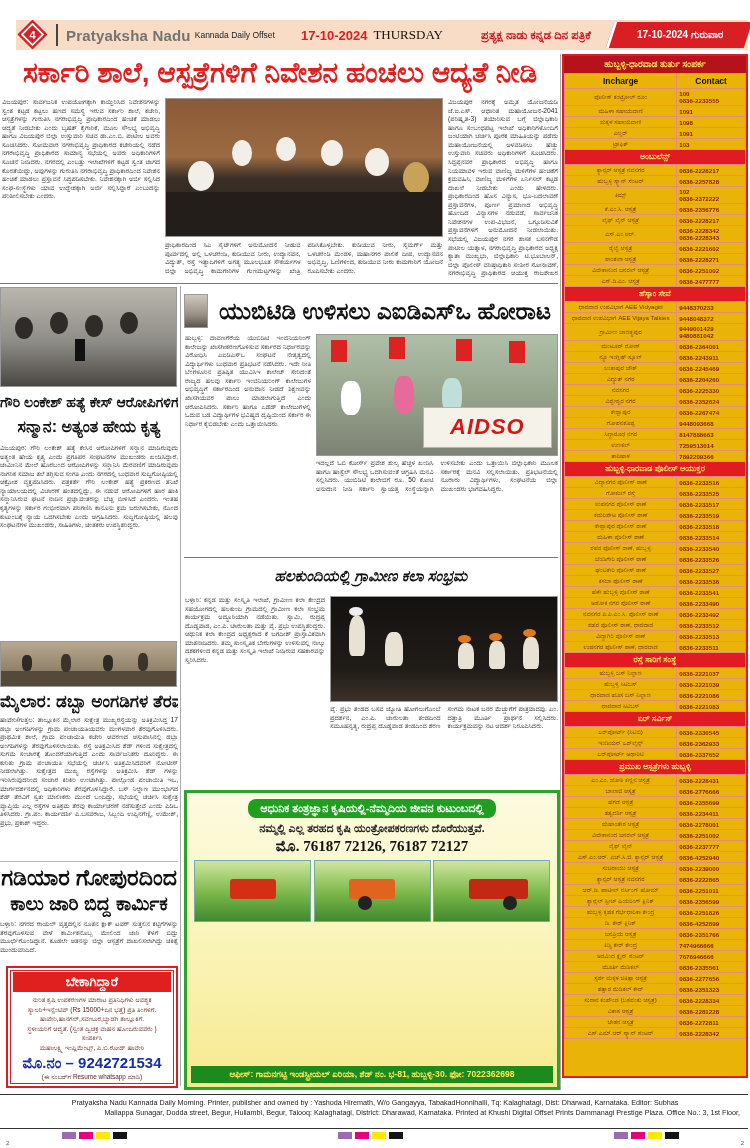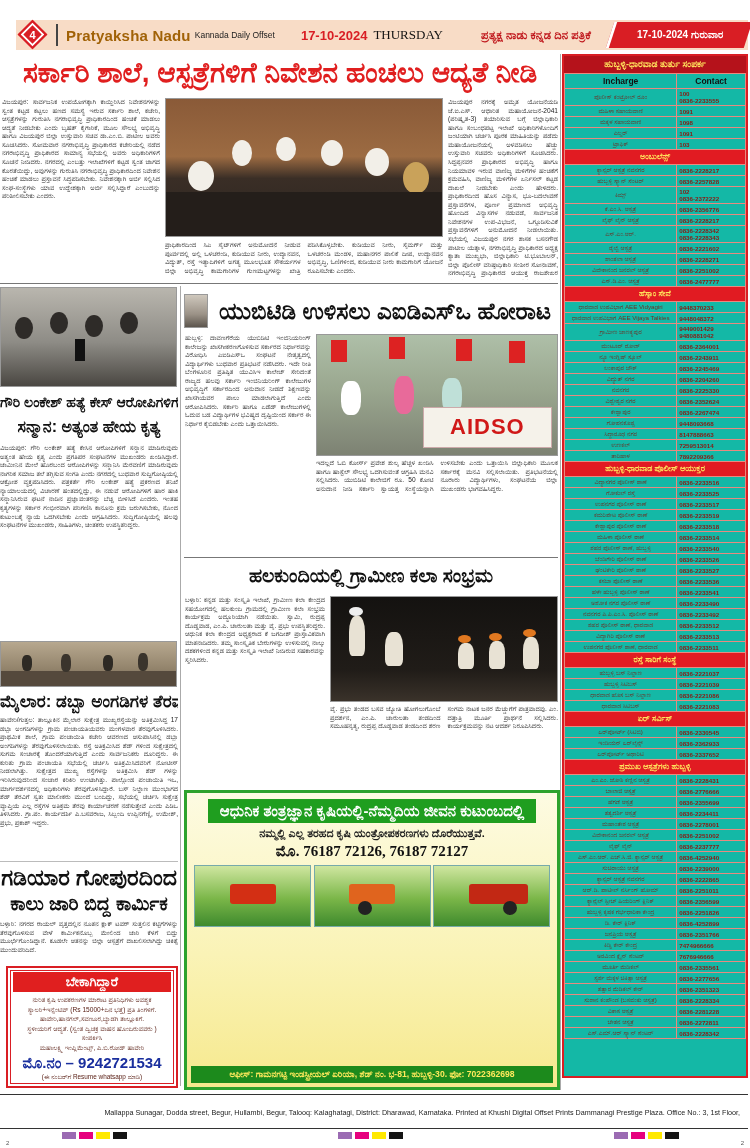--- a/index.html
+++ b/index.html
@@ -6,21 +6,21 @@
   html,body { background:#ffffff; }
   body { font-family:"Liberation Sans", sans-serif; }
   .page { position:relative; width:750px; height:1148px; background:#fff; overflow:hidden; }
 
   
   .mast { position:absolute; left:16px; top:20px; width:732px; height:30px; background:#f8dcc6; display:flex; align-items:center; }
   .diamond-wrap { position:relative; width:34px; height:30px; }
   .diamond { position:absolute; left:6px; top:4px; width:21px; height:21px; background:#d91e24; transform:rotate(45deg); border:2px solid #d91e24; box-shadow:inset 0 0 0 2px #fff; }
   .diamond-num { position:absolute; left:6px; top:4px; width:21px; height:21px; display:flex; align-items:center; justify-content:center; color:#fff; font-weight:bold; font-size:11px; }
   .mast-sep { width:2px; height:22px; background:#444; margin:0 8px 0 6px; }
-  .mast-title { font-weight:bold; font-size:15px; color:#a16207; letter-spacing:.2px; }
+  .mast-title { font-weight:bold; font-size:15px; color:#737373; letter-spacing:.2px; }
   .mast-sub { font-size:8.5px; color:#222; margin-left:4px; }
   .mast-date { font-weight:bold; font-size:13px; color:#d91e24; margin-left:26px; }
   .mast-day { font-family:"Liberation Serif", serif; font-size:13px; color:#111; margin-left:6px; }
   .mast-tagline { font-weight:bold; font-size:11.5px; color:#c0181d; margin-left:38px; }
   .mast-datebox { position:absolute; right:0; top:2px; width:138px; height:26px; background:#d91e24; transform:skewX(-18deg); display:flex; align-items:center; justify-content:center; border-left:3px solid #fff; }
   .mast-datebox span { transform:skewX(18deg); color:#fff; font-weight:bold; font-size:10px; }
 
   
   .headline-main { position:absolute; left:2px; top:52px; width:556px; height:42px; color:#e01f1f; font-weight:bold; font-size:28px; text-align:center; line-height:42px; white-space:nowrap; overflow:hidden; }
   .headline-black { color:#111; font-weight:bold; text-align:center; overflow:hidden; white-space:nowrap; }
@@ -28,32 +28,32 @@
   
   .bodytxt { font-size:6.6px; line-height:1.3; color:#1c1c1c; text-align:justify; overflow:hidden; word-break:break-word; }
   .cols2 { column-count:2; column-gap:7px; }
 
   
   .photo { position:absolute; overflow:hidden; border:1px solid #999; }
   .ph-meeting { background:linear-gradient(180deg,#8a5a38 0%,#9c6b42 42%,#3a2e26 58%,#2b2420 100%); }
   .ph-meeting .fig { position:absolute; border-radius:50%; background:#f2efe8; }
   .ph-press { background:linear-gradient(180deg,#b9b6ae 0%,#8e8c86 55%,#4a4742 100%); }
   .ph-press .fig { position:absolute; border-radius:50%; background:#2e2b28; }
-  .ph-protest { background:linear-gradient(180deg,#aebfa8 0%,#9aa78f 45%,#7d8273 100%); }
+  .ph-protest { background:linear-gradient(180deg,#aebfa8 0%,#9aa78f 45%,#7d8273 100%);font-style:italic; }
   .flag { position:absolute; width:16px; height:22px; background:#d22; }
   .banner { position:absolute; left:44%; bottom:6%; width:54%; height:34%; background:#f5f2ea; border:1px solid #caa; display:flex; align-items:center; justify-content:center; }
   .banner span { color:#d01818; font-weight:bold; font-size:22px; letter-spacing:1px; }
   .ph-stage { background:linear-gradient(180deg,#141210 0%,#201c18 70%,#3a322a 100%); }
   .ph-stage .fig { position:absolute; background:#e8e2d4; border-radius:40% 40% 20% 20%; }
   .ph-stage .turban { position:absolute; background:#e07820; border-radius:50%; }
   .ph-street { background:linear-gradient(180deg,#b7a88f 0%,#93846c 60%,#6d6152 100%); }
   .ph-portrait { background:linear-gradient(180deg,#cfc8bd 0%,#9b9287 60%,#5c554d 100%); }
 
   
-  .sidebar { position:absolute; left:562px; top:54px; width:186px; height:1024px; border:2px solid #d91e24; background:#14b8a6; overflow:hidden; }
+  .sidebar { position:absolute; left:562px; top:54px; width:186px; height:1024px; border:2px solid #d91e24; background:#eab308; overflow:hidden; }
   .sb-title { background:#b5121b; color:#ffe35c; font-weight:bold; font-size:9px; text-align:center; padding:3px 0; }
   .sb-table { width:100%; border-collapse:collapse; }
   .sb-table td { border:1px solid #e98a80; font-size:6.2px; padding:1px 2px; vertical-align:middle; }
   .sb-colhdr td { font-weight:bold; font-size:8.5px; color:#111; text-align:center; padding:2px; }
   .sb-name { width:62%; text-align:center; color:#6b3226; }
   .sb-contact { width:38%; text-align:left; color:#8a1a12; font-weight:bold; white-space:pre-line; }
   .sb-sechdr td { background:#e11b22; color:#ffe35c; font-weight:bold; font-size:8px; text-align:center; padding:2px; }
 
   
   .hline { position:absolute; height:1px; background:#777; }
@@ -61,21 +61,21 @@
 
   
   .wanted { position:absolute; left:6px; top:966px; width:172px; height:122px; border:2px solid #d91e24; box-shadow:inset 0 0 0 2px #fff, inset 0 0 0 3px #d91e24; background:#fff; padding:4px 5px; text-align:center; }
   .wanted-title { background:#e01f1f; color:#fff; font-weight:bold; font-size:13px; padding:2px 0; margin-bottom:3px; }
   .wanted-line { font-size:6.6px; color:#5a2016; line-height:1.45; }
   .wanted-phone { color:#1a2f9e; font-weight:bold; font-size:15px; margin-top:2px; }
   .wanted-note { font-size:6.4px; color:#5a2016; margin-top:1px; }
 
   
   .ad { position:absolute; left:184px; top:790px; width:376px; height:300px; border:3px solid #2da22d; background:linear-gradient(180deg,#fdfbe2 0%,#faf3b6 55%,#f6e98e 100%); text-align:center; overflow:hidden; }
-  .ad-banner { display:inline-block; margin-top:6px; background:#1f9e1f; color:#fff; font-weight:bold; font-size:15px; padding:3px 12px; border-radius:0; }
+  .ad-banner { display:inline-block; margin-top:6px; background:#1f9e1f; color:#fff; font-weight:bold; font-size:11px; padding:3px 12px; border-radius:8px; }
   .ad-ribbon { display:inline-block; margin-top:5px; background:#e8137d; color:#ffe95c; font-weight:bold; font-size:10px; padding:3px 18px; clip-path:polygon(6% 0,94% 0,100% 50%,94% 100%,6% 100%,0 50%); }
   .ad-title { color:#e01f1f; font-weight:bold; font-size:27px; margin-top:4px; }
   .ad-line { color:#1c1c1c; font-weight:bold; font-size:11px; margin-top:4px; }
   .ad-phone { color:#111; font-weight:bold; font-size:15px; margin-top:3px; font-family:"Liberation Serif", serif; }
   .ad-imgs { display:flex; justify-content:space-between; padding:5px 7px 0 7px; }
   .ad-img { width:117px; height:62px; background:linear-gradient(180deg,#cfe6a0 0%,#7ab648 55%,#3f8a2e 100%); border:1px solid #7aa; position:relative; }
   .ad-img .equip { position:absolute; left:30%; top:30%; width:40%; height:34%; background:#d32f14; border-radius:3px; }
   .ad-img .wheel { position:absolute; left:38%; top:58%; width:14px; height:14px; background:#222; border-radius:50%; }
   .ad-office { position:absolute; left:4px; right:4px; bottom:4px; background:#1c8a1c; color:#ffe95c; font-weight:bold; font-size:8.6px; padding:3px 2px; }
 
@@ -148,21 +148,21 @@
     <div class="fig" style="position:absolute;left:32%;top:34%;width:20px;height:38px;background:#e86a9a;border-radius:40%;"></div>
     <div class="fig" style="position:absolute;left:52%;top:36%;width:20px;height:36px;background:#bfe0d8;border-radius:40%;"></div>
     <div class="banner">
         <span>AIDSO</span>
       </div>
   </div>
   <div class="bodytxt cols2" style="position:absolute;left:316px;top:459px;width:242px;height:96px;">ಇದಲ್ಲದೆ ಓಬಿ ಕೋರ್ಸ್ ಪ್ರವೇಶ ಶುಲ್ಕ ಹೆಚ್ಚಳ ಖಂಡಿಸಿ ಹಾಗೂ ಹಾಸ್ಟೆಲ್ ಸೌಲಭ್ಯ ಒದಗಿಸುವಂತೆ ಆಗ್ರಹಿಸಿ ಮನವಿ ಸಲ್ಲಿಸಿದರು. ಯುಬಿಡಿಟಿ ಕಾಲೇಜಿಗೆ ರೂ. 50 ಕೋಟಿ ಅನುದಾನ ನೀಡಿ ಸರ್ಕಾರಿ ಸ್ವಾಯತ್ತ ಸಂಸ್ಥೆಯನ್ನಾಗಿ ಉಳಿಸಬೇಕು ಎಂದು ಒತ್ತಾಯಿಸಿ ಜಿಲ್ಲಾಧಿಕಾರಿ ಮೂಲಕ ಸರ್ಕಾರಕ್ಕೆ ಮನವಿ ಸಲ್ಲಿಸಲಾಯಿತು. ಪ್ರತಿಭಟನೆಯಲ್ಲಿ ನೂರಾರು ವಿದ್ಯಾರ್ಥಿಗಳು, ಸಂಘಟನೆಯ ಜಿಲ್ಲಾ ಮುಖಂಡರು ಭಾಗವಹಿಸಿದ್ದರು.</div>
 
   <div class="hline" style="left:184px;top:557px;width:374px;"></div>
 
-  <div class="headline-black" style="position:absolute;left:184px;top:560px;width:374px;height:32px;font-size:19px;line-height:32px;">ಹಲಕುಂದಿಯಲ್ಲಿ ಗ್ರಾಮೀಣ ಕಲಾ ಸಂಭ್ರಮ</div>
+  <div class="headline-black" style="position:absolute;left:184px;top:560px;width:374px;height:32px;font-size:15px;line-height:32px;font-style:italic;">ಹಲಕುಂದಿಯಲ್ಲಿ ಗ್ರಾಮೀಣ ಕಲಾ ಸಂಭ್ರಮ</div>
   <div class="bodytxt" style="position:absolute;left:185px;top:596px;width:140px;height:192px;">ಬಳ್ಳಾರಿ: ಕನ್ನಡ ಮತ್ತು ಸಂಸ್ಕೃತಿ ಇಲಾಖೆ, ಗ್ರಾಮೀಣ ಕಲಾ ಕೇಂದ್ರದ ಸಹಯೋಗದಲ್ಲಿ ಹಲಕುಂದಿ ಗ್ರಾಮದಲ್ಲಿ ಗ್ರಾಮೀಣ ಕಲಾ ಸಂಭ್ರಮ ಕಾರ್ಯಕ್ರಮ ಅದ್ಧೂರಿಯಾಗಿ ನಡೆಯಿತು. ಸ್ವಾಮಿ, ರುದ್ರಪ್ಪ ದೊಡ್ಡವಾಡ, ಎಂ.ಪಿ. ಚಾರುಲತಾ ಮತ್ತು ವೈ. ಪ್ರಭು ಉಪಸ್ಥಿತರಿದ್ದರು. ಆಧುನಿಕ ಕಲಾ ಕೇಂದ್ರದ ಅಧ್ಯಕ್ಷರಾದ ಕೆ ಜಗದೀಶ್ ಪ್ರಾಸ್ತಾವಿಕವಾಗಿ ಮಾತನಾಡಿದರು. ತಮ್ಮ ಸಾಂಸ್ಕೃತಿಕ ಬೇರುಗಳನ್ನು ಉಳಿಸುವಲ್ಲಿ ನಾಲ್ಕು ದಶಕಗಳಿಂದ ಕನ್ನಡ ಮತ್ತು ಸಂಸ್ಕೃತಿ ಇಲಾಖೆ ನೀಡಿರುವ ಸಹಕಾರವನ್ನು ಸ್ಮರಿಸಿದರು.</div>
   <div class="photo ph-stage" style="left:330px;top:596px;width:228px;height:106px;">
     <div class="fig" style="left:8%;top:18%;width:16px;height:40px;"></div>
     <div class="turban" style="left:8%;top:10%;width:14px;height:9px;background:#eee;"></div>
     <div class="fig" style="left:24%;top:34%;width:18px;height:34px;"></div>
     <div class="fig" style="left:56%;top:44%;width:16px;height:26px;"></div>
     <div class="turban" style="left:56%;top:37%;width:13px;height:8px;"></div>
     <div class="fig" style="left:70%;top:42%;width:16px;height:28px;"></div>
     <div class="turban" style="left:70%;top:35%;width:13px;height:8px;"></div>
     <div class="fig" style="left:85%;top:38%;width:16px;height:32px;"></div>
@@ -549,20 +549,21 @@
           </tr>
           <tr>
             <td class="sb-name">ಎಸ್.ಎಮ್.ಆರ್ ಸ್ಕ್ಯಾನ್ ಸೆಂಟರ್</td>
             <td class="sb-contact">0836-2228342</td>
           </tr>
         </tbody>
     </table>
   </div>
 
   <div class="hline" style="left:0;top:1094px;width:748px;background:#333;"></div>
+  <div class="footer-text" style="top:1098px;">Pratyaksha Nadu Kannada Daily Morning. Printer, publisher and owned by : Yashoda Hiremath, W/o Gangayya, TabakadHonnihalli, Tq: Kalaghatagi, Dist: Dharwad, Karnataka. Editor: Subhas</div>
   <div class="footer-text" style="top:1108px;text-align:right;">Mallappa Sunagar, Dodda street, Begur, Hullambi, Begur, Talooq: Kalaghatagi, District: Dharawad, Karnataka. Printed at Khushi Digital Offset Prints Dammanagi Prestige Plaza. Office No.: 3, 1st Floor,</div>
   <div class="hline" style="left:0;top:1128px;width:748px;background:#333;"></div>
   <div class="regbars" style="left:62px;">
       <div style="background: rgb(155, 107, 179);"></div>
       <div style="background: rgb(230, 0, 126);"></div>
       <div style="background: rgb(255, 233, 0);"></div>
       <div style="background: rgb(20, 20, 20);"></div>
     </div>
   <div class="regbars" style="left:338px;">
       <div style="background: rgb(155, 107, 179);"></div>

